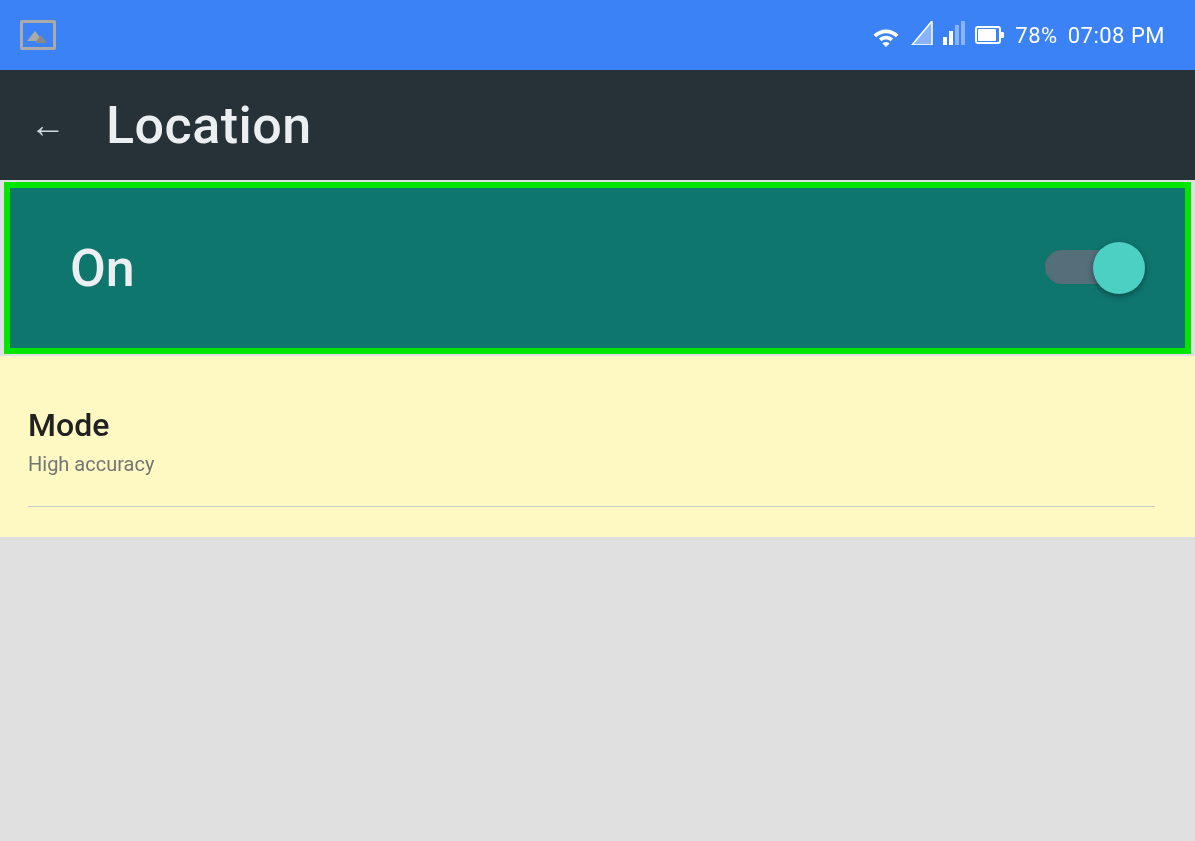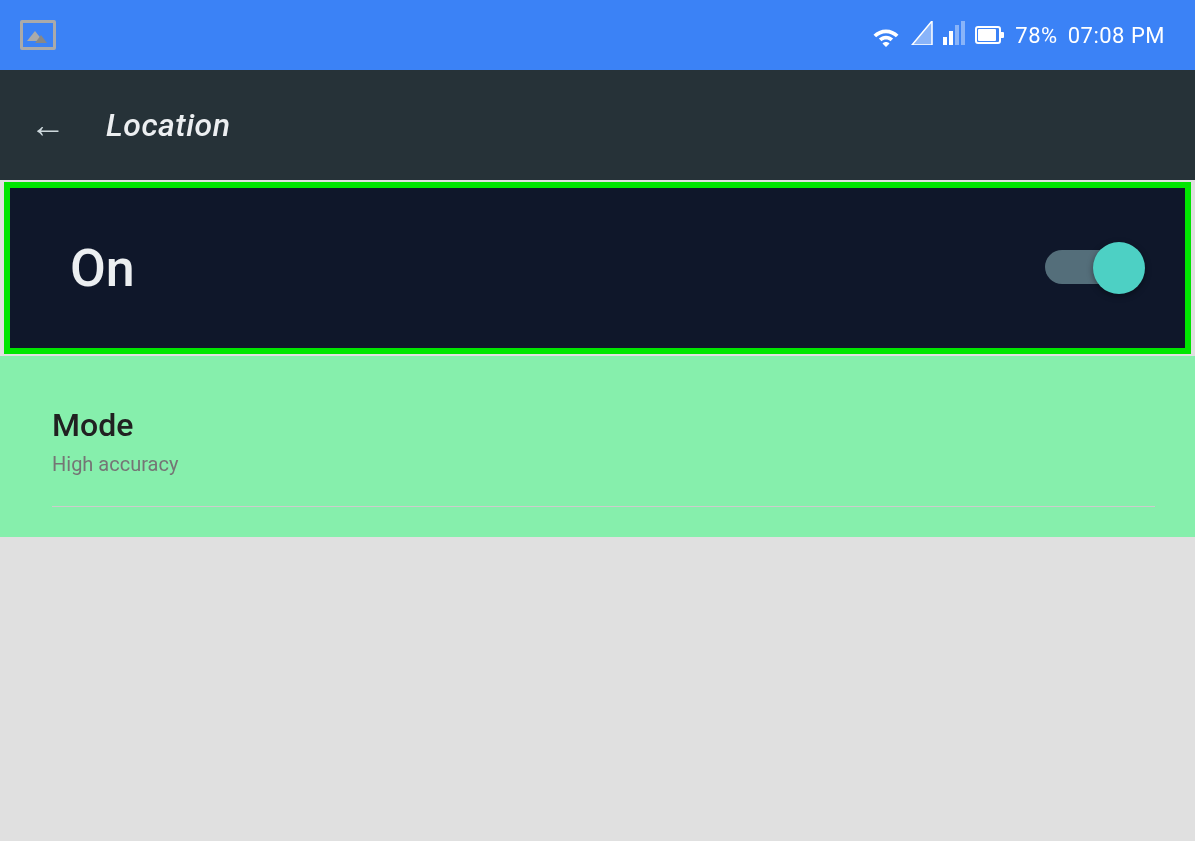--- a/index.html
+++ b/index.html
@@ -139,36 +139,35 @@
 
     .back-arrow {
       color: #cdd8dc;
       font-size: 36px;
       cursor: pointer;
       line-height: 1;
     }
 
     .page-title {
       color: #eceff1;
-      font-size: 32px;
+      font-size: 52px;
       font-weight: 500;
       letter-spacing: 0.5px;
-      font-style: italic;
     }
 
     
     .toggle-row-wrapper {
       padding: 8px 10px;
       background-color: #e0e0e0;
     }
 
     .toggle-row {
       width: calc(100% - 0px);
       height: 160px;
-      background-color: #0f172a;
+      background-color: #0f766e;
       display: flex;
       align-items: center;
       justify-content: space-between;
       padding: 0 40px 0 60px;
       outline: 6px solid #00e600;
       outline-offset: 0px;
     }
 
     .toggle-label {
       color: #eceff1;
@@ -200,22 +199,22 @@
       right: 0;
       width: 52px;
       height: 52px;
       background-color: #4dd0c4;
       border-radius: 50%;
       box-shadow: 0 2px 6px rgba(0,0,0,0.4);
     }
 
     
     .content-area {
-      background-color: #86efac;
-      padding: 40px 40px 30px 52px;
+      background-color: #fef9c3;
+      padding: 40px 40px 30px 28px;
     }
 
     .mode-section {
       padding: 10px 0 30px 0;
       border-bottom: 1px solid #ccc;
     }
 
     .mode-title {
       color: #212121;
       font-size: 32px;

